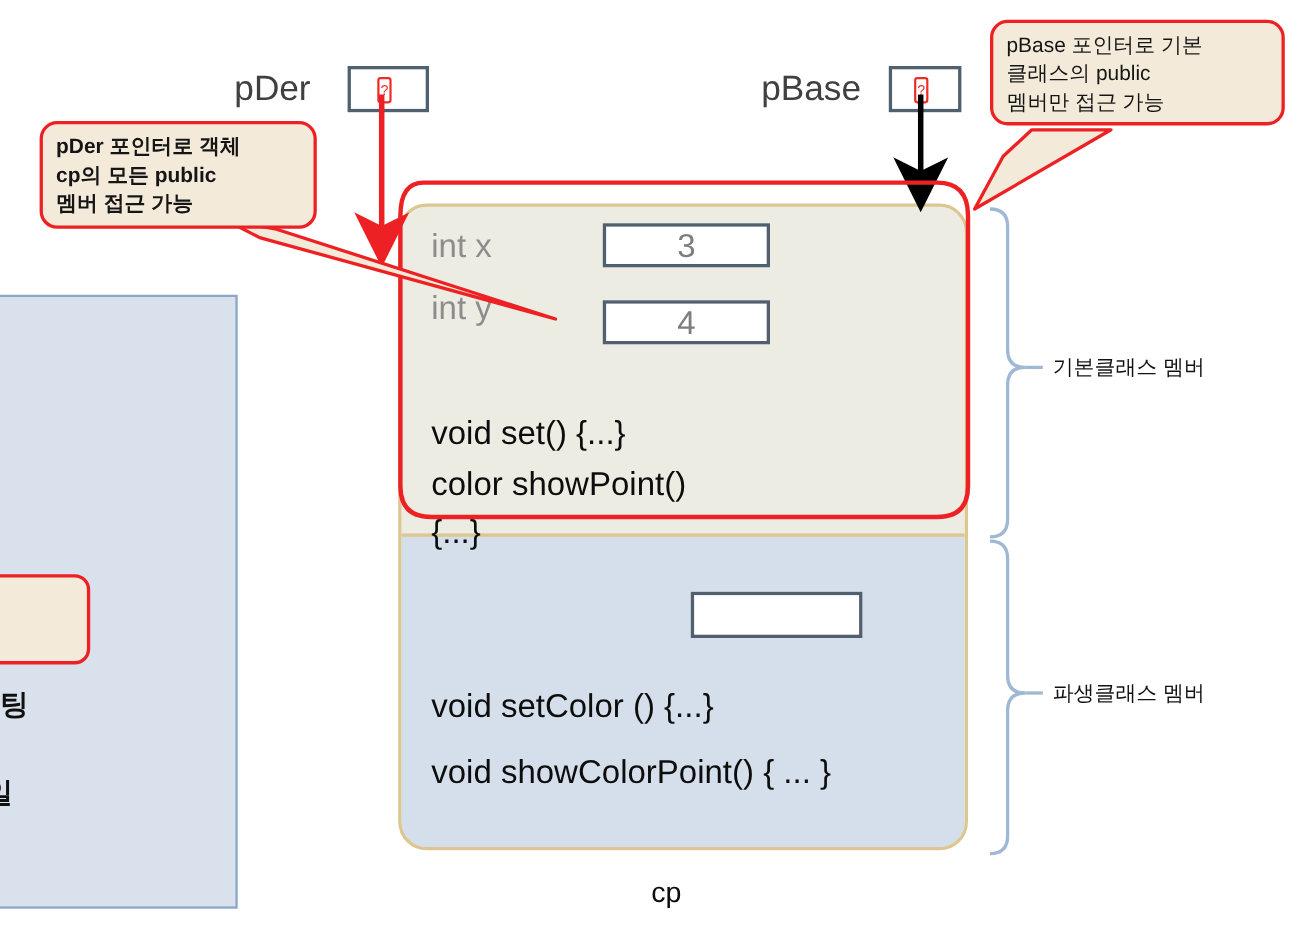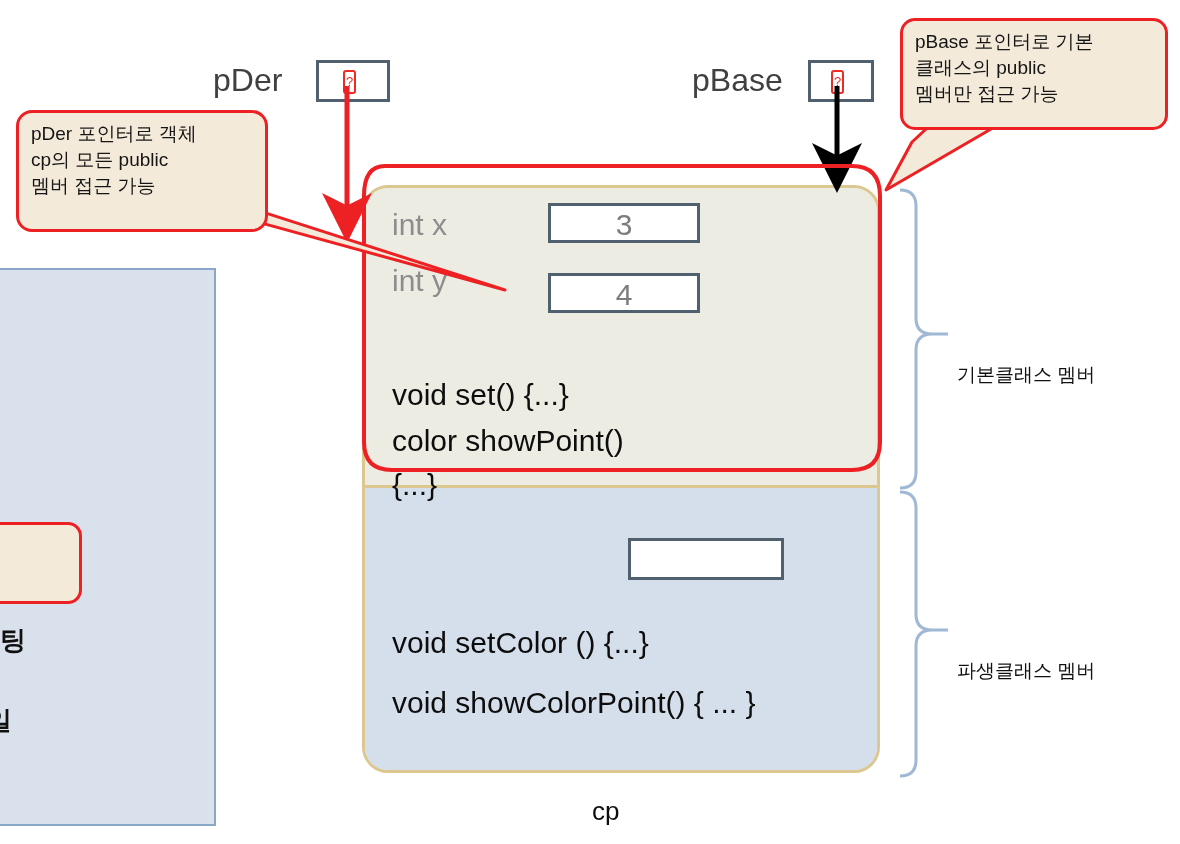--- a/index.html
+++ b/index.html
@@ -162,31 +162,30 @@
     border-radius: 16px;
     box-sizing: border-box;
     padding: 8px 12px;
   }
   .balloon .bline {
     font-size: 19px;
     line-height: 26px;
     color: #151515;
     white-space: nowrap;
   }
-  .balloon-left  { left: 16px;  top: 110px;  width: 252px; height: 122px; }
-  .balloon-right { left: 900px; top: 18px;   width: 268px; height: 112px; border-radius: 15px; }
+  .balloon-left  { left: 36px;  top: 110px;  width: 252px; height: 98px; font-weight: bold; }
+  .balloon-right { left: 900px; top: 18px;   width: 268px; height: 96px; }
 
   
   .brace-label {
     position: absolute;
     font-size: 19px;
     line-height: 24px;
     color: #111111;
     white-space: nowrap;
-    margin-top: 40px;
   }
 
   
   .obj-caption {
     position: absolute;
     font-size: 26px;
     line-height: 30px;
     color: #0d0d0d;
     white-space: nowrap;
   }

